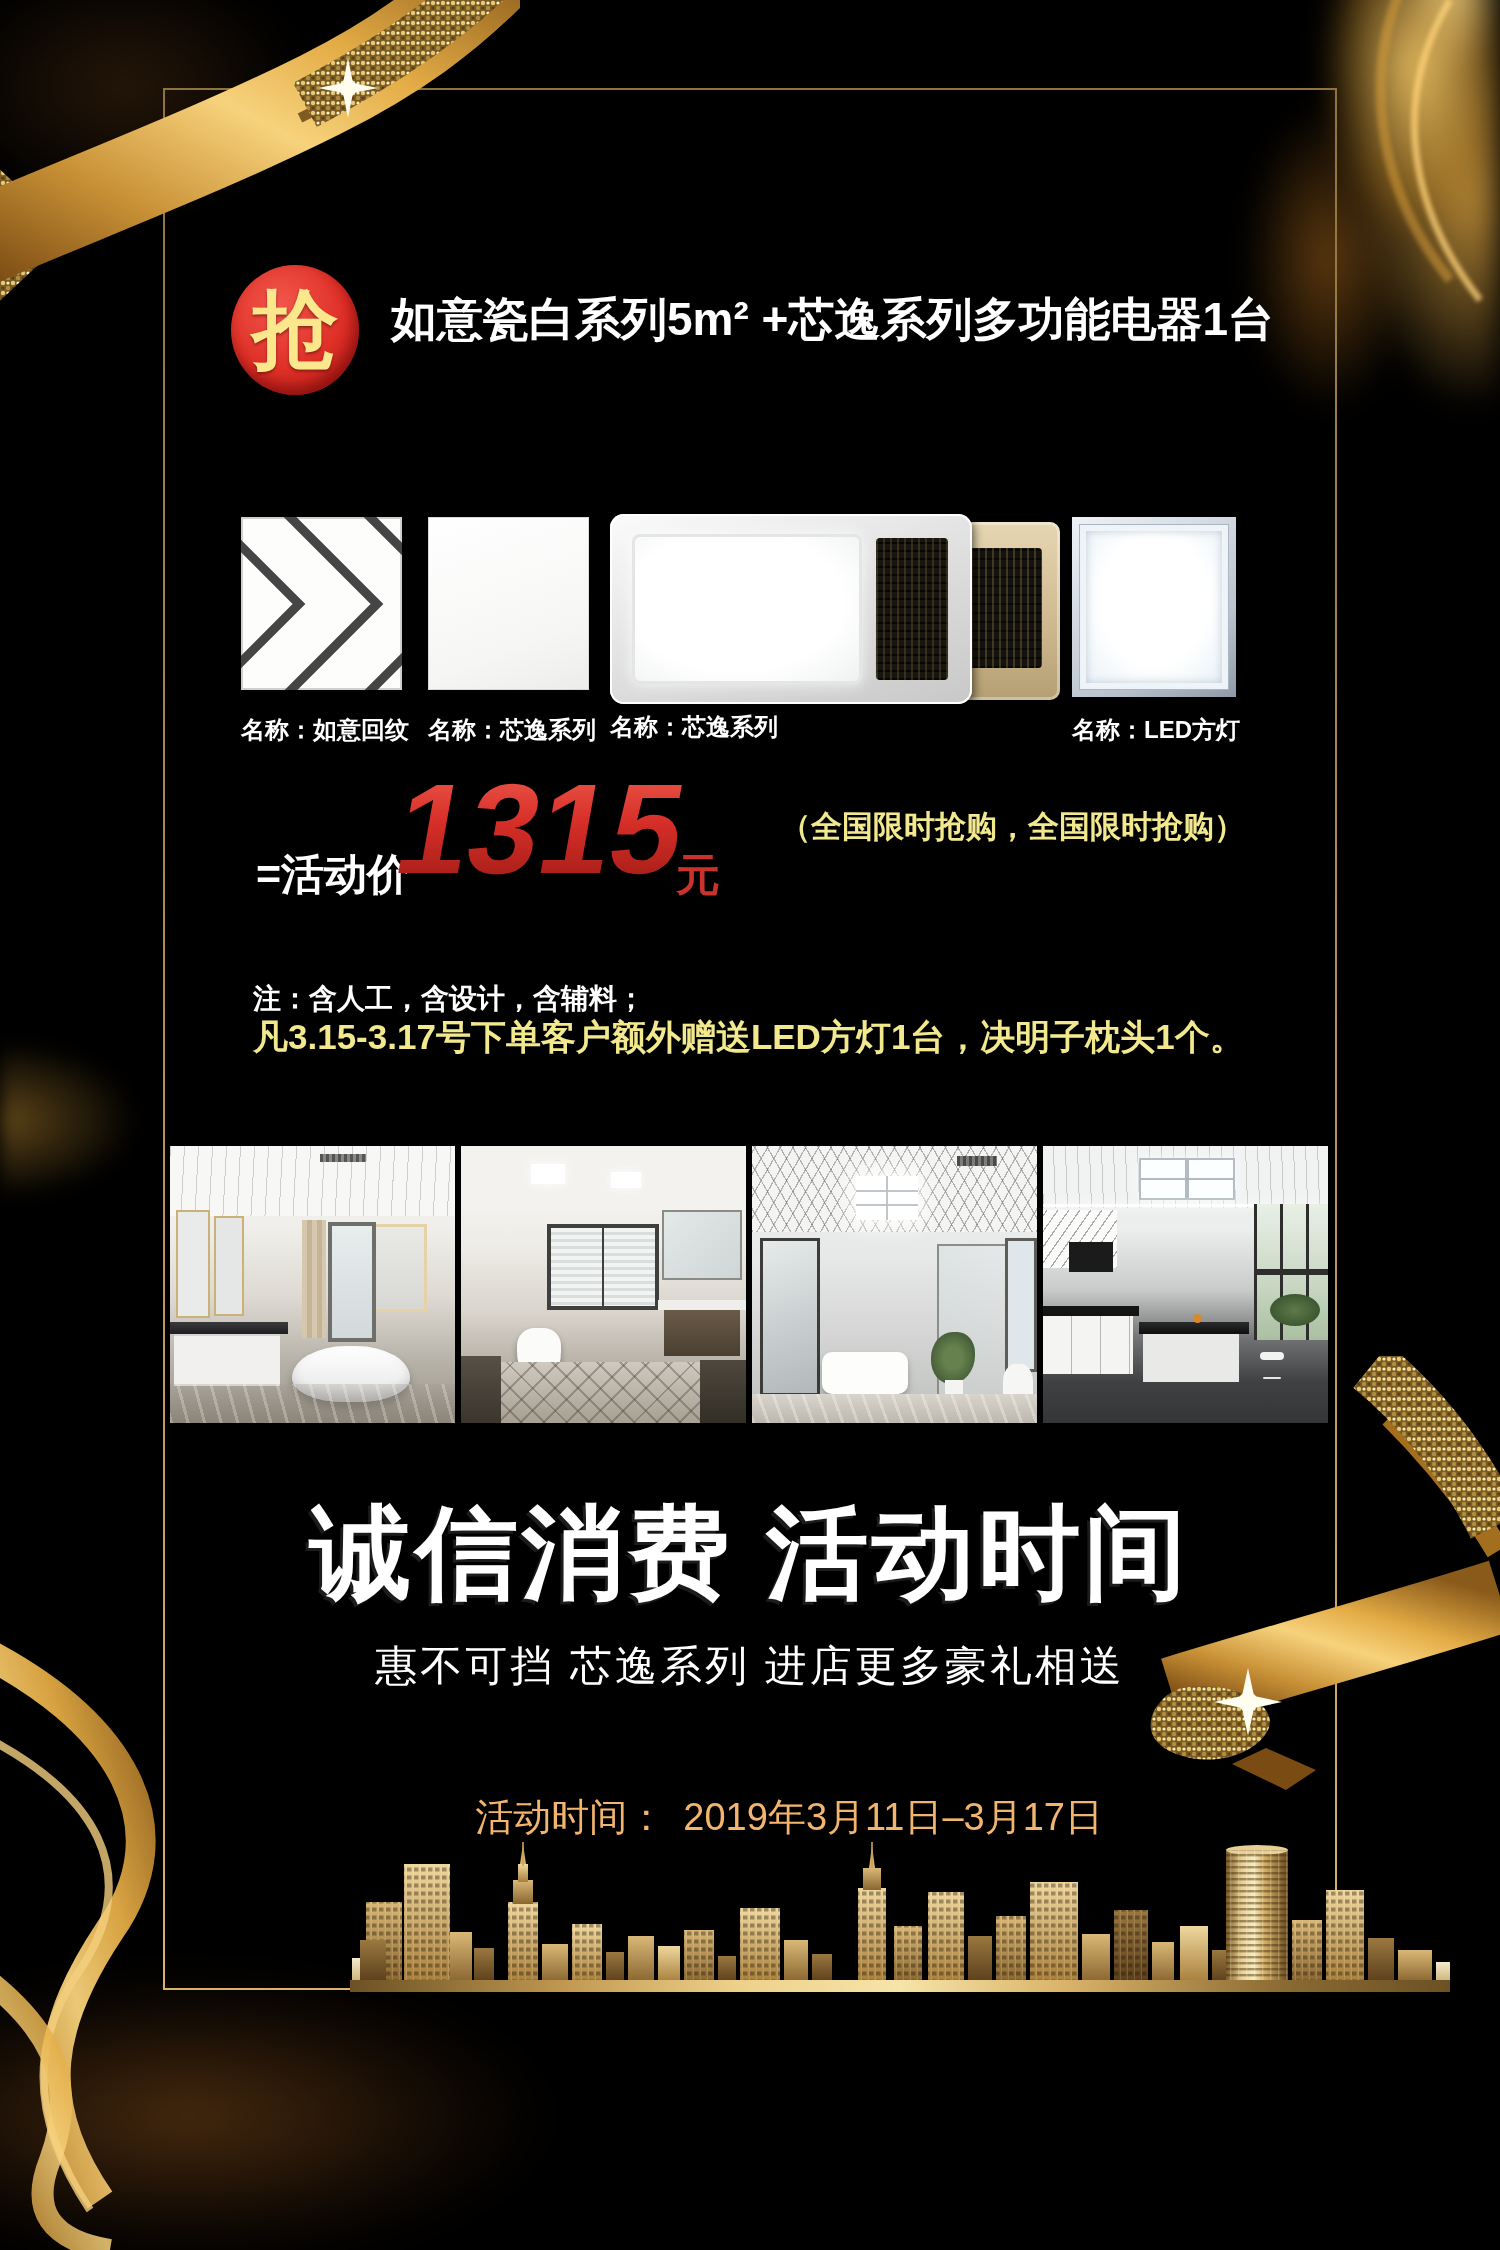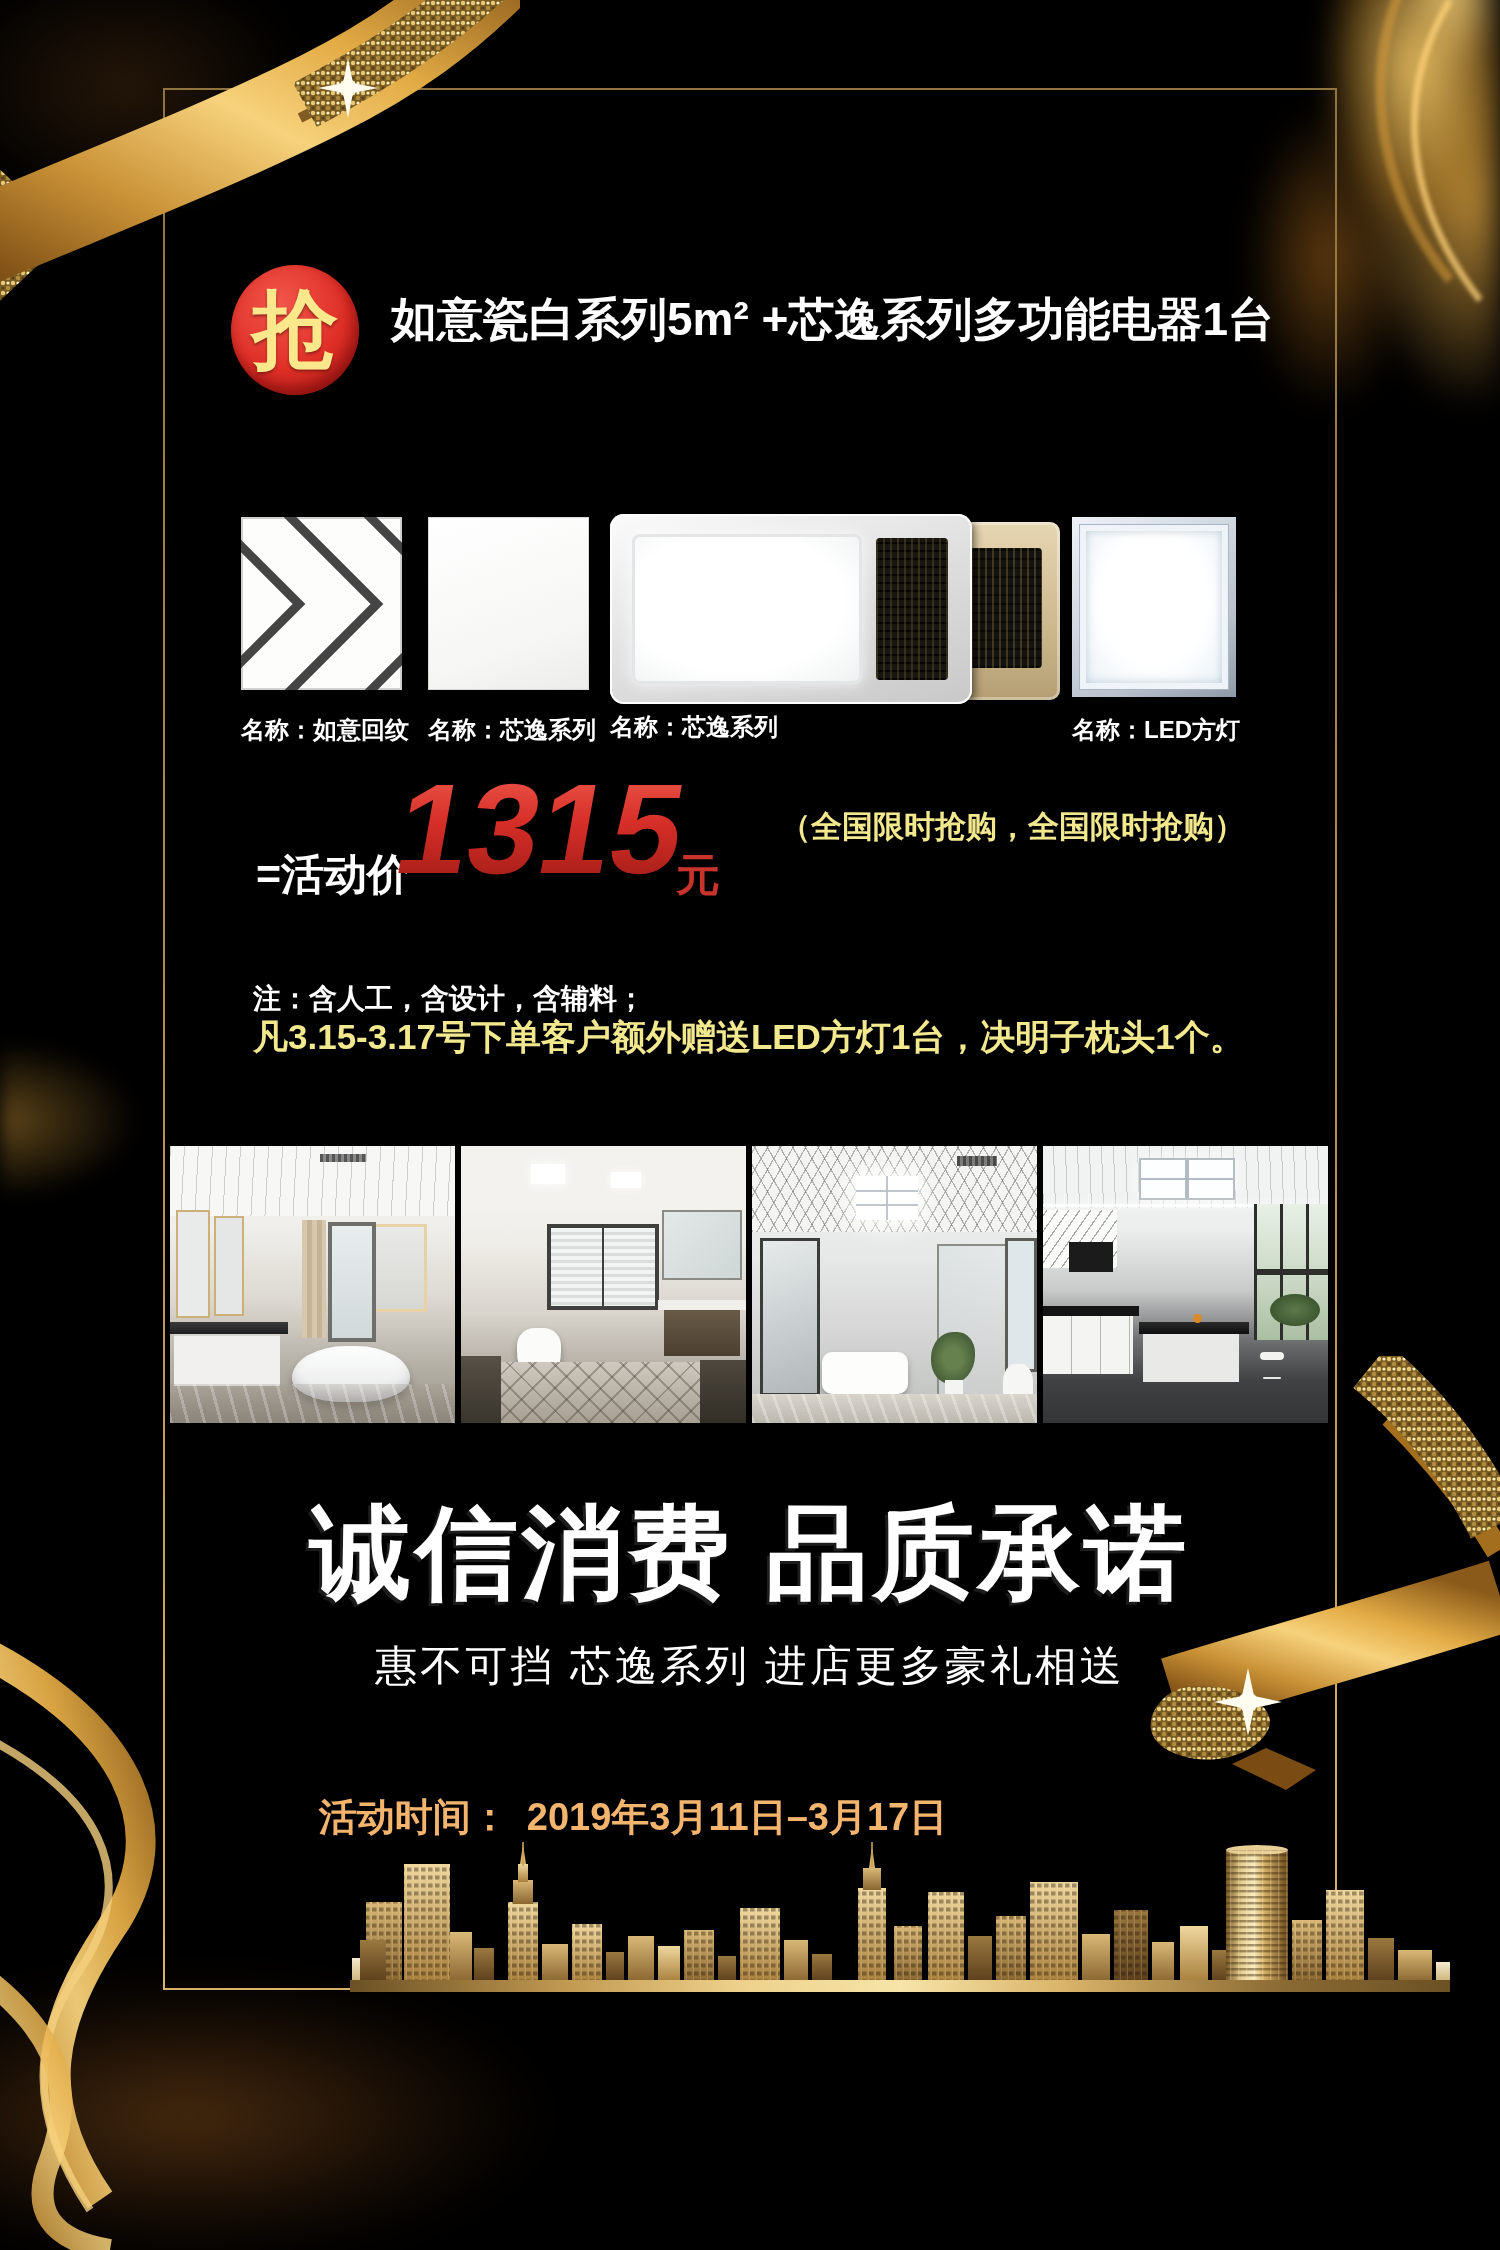--- a/index.html
+++ b/index.html
@@ -176,22 +176,22 @@
   .ph4 .stool{right:44px;top:206px;width:24px;height:8px;border-radius:4px;background:#f2f2f0;box-shadow:0 22px 0 -3px #e6e6e4;}
 
   
   .heading{position:absolute;left:163px;top:1486px;width:1174px;text-align:center;z-index:3;
            font-size:102px;font-weight:900;letter-spacing:4px;color:#fff;white-space:nowrap;
            text-shadow:-3px 3px 0 rgba(110,110,110,.25);}
   .subheading{position:absolute;left:163px;top:1638px;width:1174px;text-align:center;z-index:3;
            font-size:42px;color:#fff;letter-spacing:3px;white-space:nowrap;}
   .subheading-en{position:absolute;left:163px;top:1704px;width:1174px;text-align:center;z-index:3;
            font-size:20px;color:#e4e4e4;letter-spacing:.5px;white-space:nowrap;}
-  .event{position:absolute;left:163px;top:1792px;width:940px;text-align:center;z-index:3;
-           font-size:38px;font-weight:bold;color:var(--date-gold,#f3b56e);white-space:nowrap;}
+  .event{position:absolute;left:163px;top:1792px;width:940px;text-align:right;z-index:3;
+           font-size:38px;font-weight:normal;color:var(--date-gold,#f3b56e);white-space:nowrap;}
   .event .gap{display:inline-block;width:18px;}
 
   
   .skyline{position:absolute;left:350px;top:1842px;width:1100px;height:150px;z-index:3;}
 </style>
 </head>
 <body>
 
 <div class="poster">
 
@@ -308,21 +308,21 @@
     <div class="windows"></div>
     <div class="plant"></div>
     <div class="counter"></div>
     <div class="cab"></div>
     <div class="island"></div>
     <div class="islandbase"></div>
     <div class="fruit"></div>
     <div class="stool"></div>
   </div>
 
-  <div class="heading">诚信消费 品质承诺</div>
+  <div class="heading">诚信消费 活动时间</div>
   <div class="subheading">惠不可挡 芯逸系列 进店更多豪礼相送</div>
 
   <div class="event">
     <span>活动时间：</span><span class="gap"></span><span>2019年3月11日–3月17日</span>
   </div>
 
   <svg class="skyline" viewBox="0 0 1100 150">
     <defs>
       <linearGradient id="gb1" x1="0" y1="0" x2="0" y2="1">
           <stop offset="0" stop-color="#d9b877"></stop>

